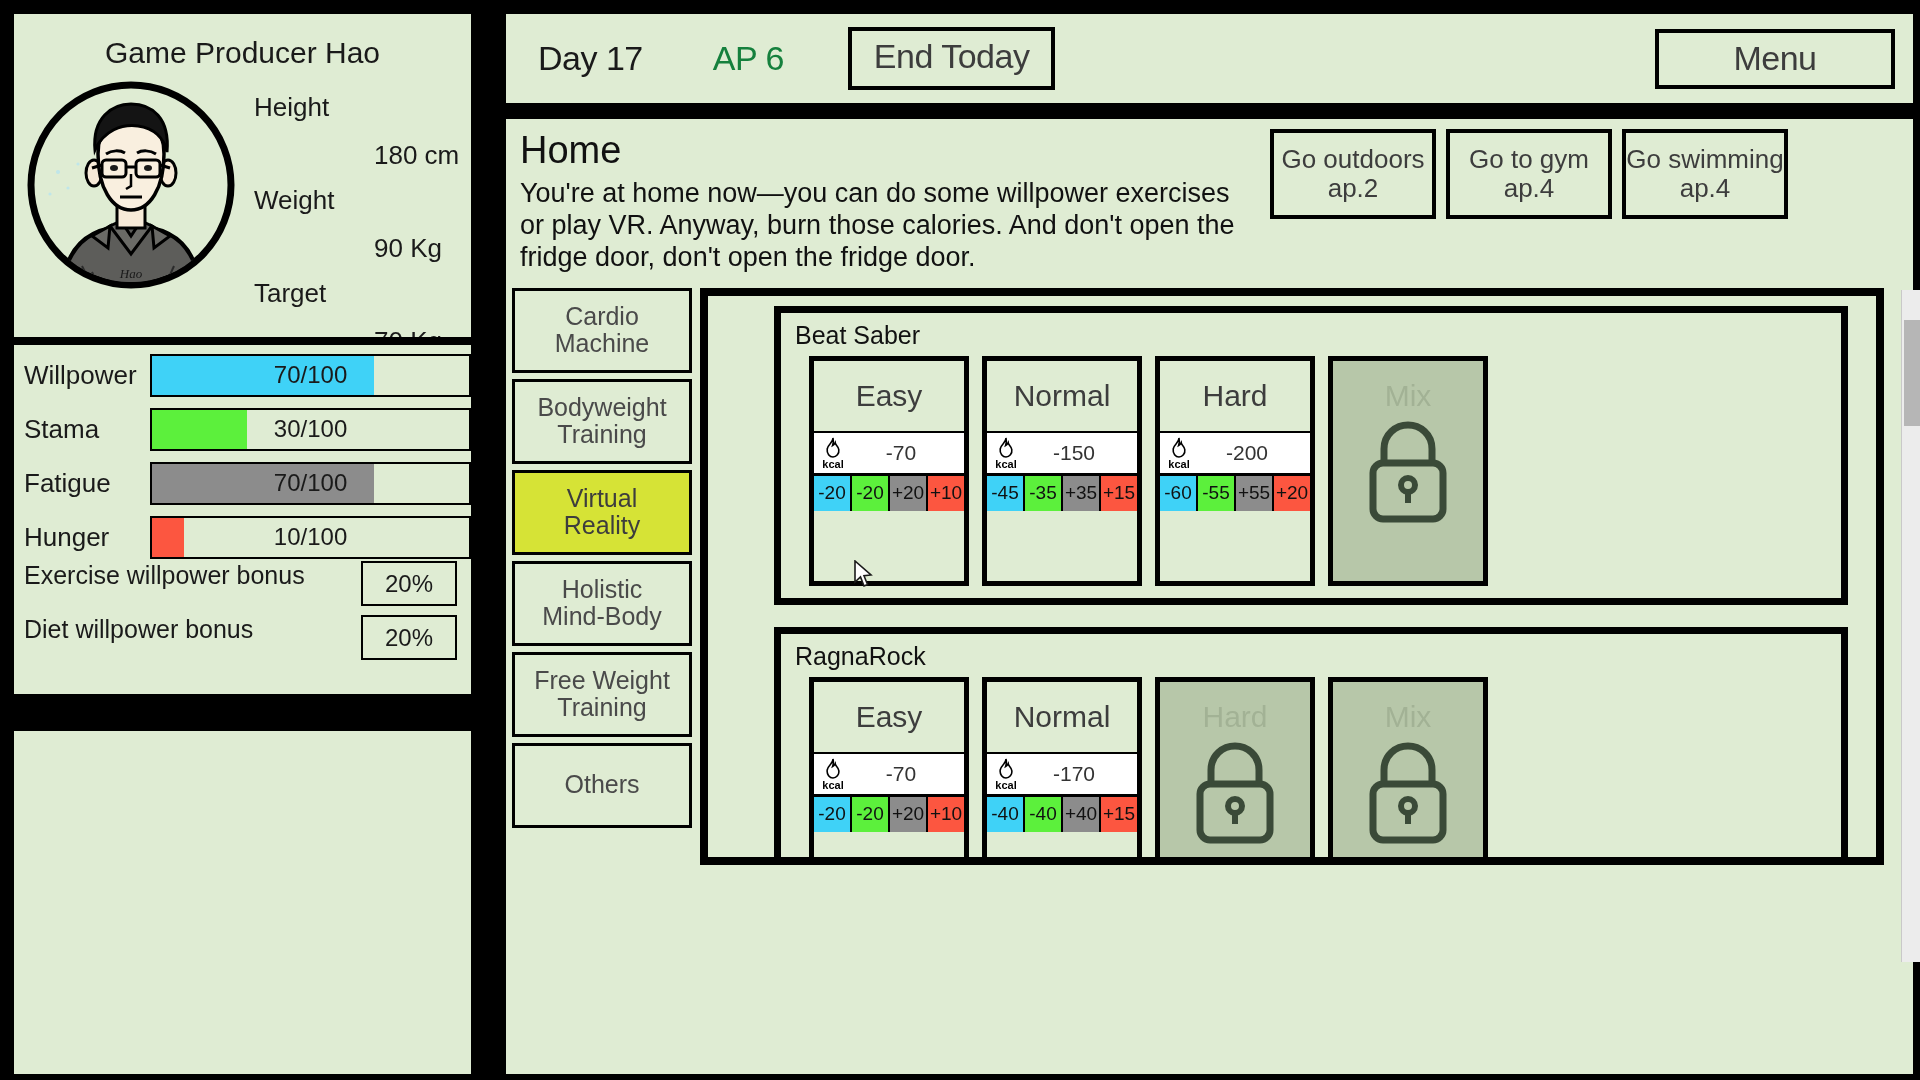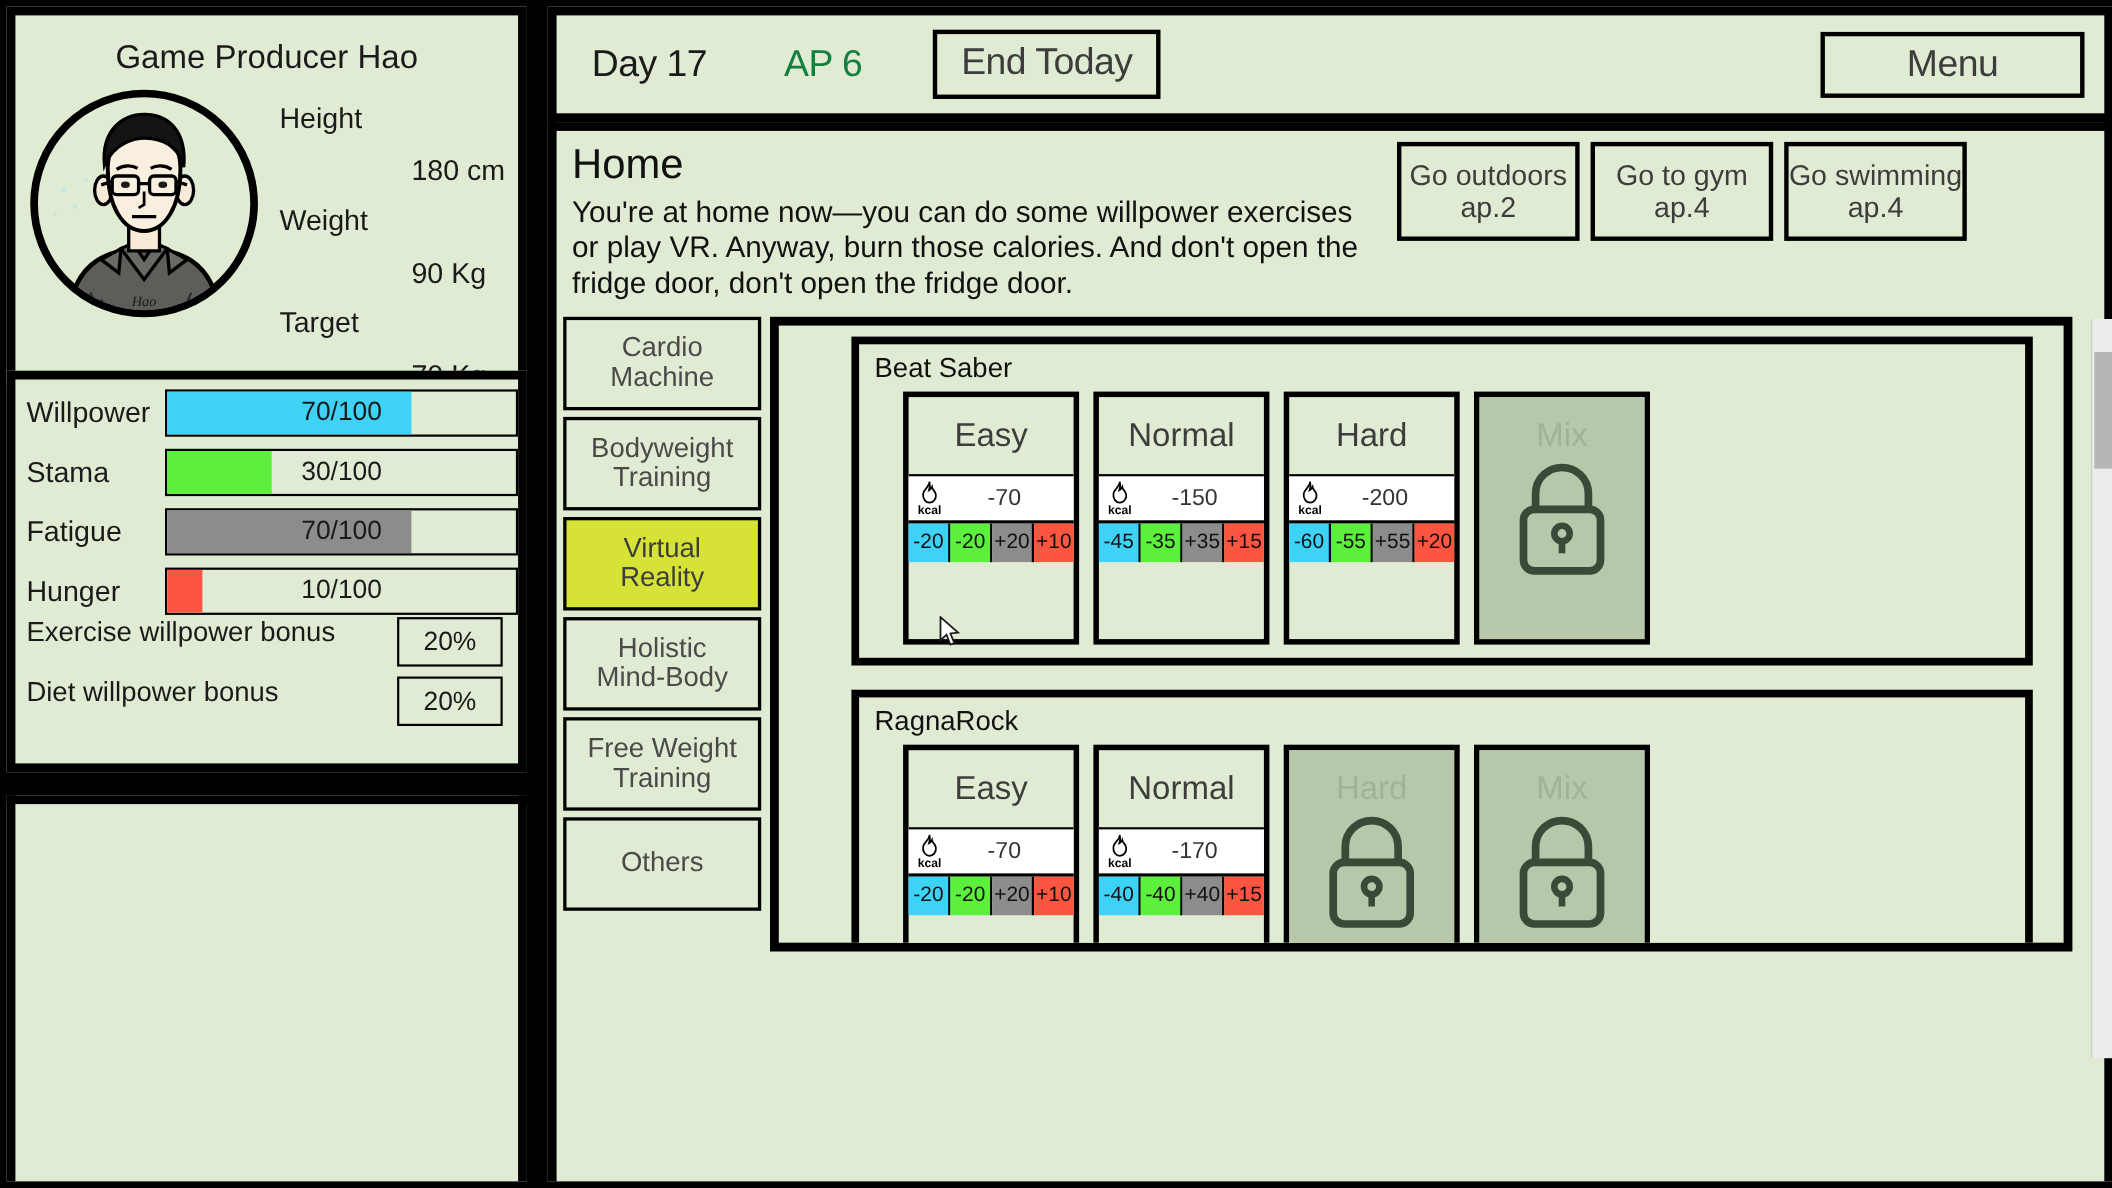--- a/index.html
+++ b/index.html
@@ -111,21 +111,21 @@
     border:8px solid #000; background:#dfecd3;
     position:relative; overflow:hidden;
   }
   .list-inner { position:absolute; left:0; top:0; right:0; padding:10px 28px 0 66px; }
 
   .game-card {
     border:7px solid #000; background:#dfecd3;
     margin-bottom:22px; padding:6px 0 12px 0;
   }
   .game-title { font-size:25px; color:#111; margin:2px 0 6px 14px; }
-  .diff-row { display:flex; gap:13px; padding-left:40px; }
+  .diff-row { display:flex; gap:13px; padding-left:28px; }
 
   .diff-card { width:160px; border:5px solid #000; background:#dfecd3; position:relative; }
   .diff-name {
     height:70px; display:flex; align-items:center; justify-content:center;
     font-size:30px; color:#3d3d3d;
   }
   .kcal-row {
     display:flex; align-items:center; height:42px;
     background:#fff; border-top:2px solid #000; padding:0 4px;
   }

